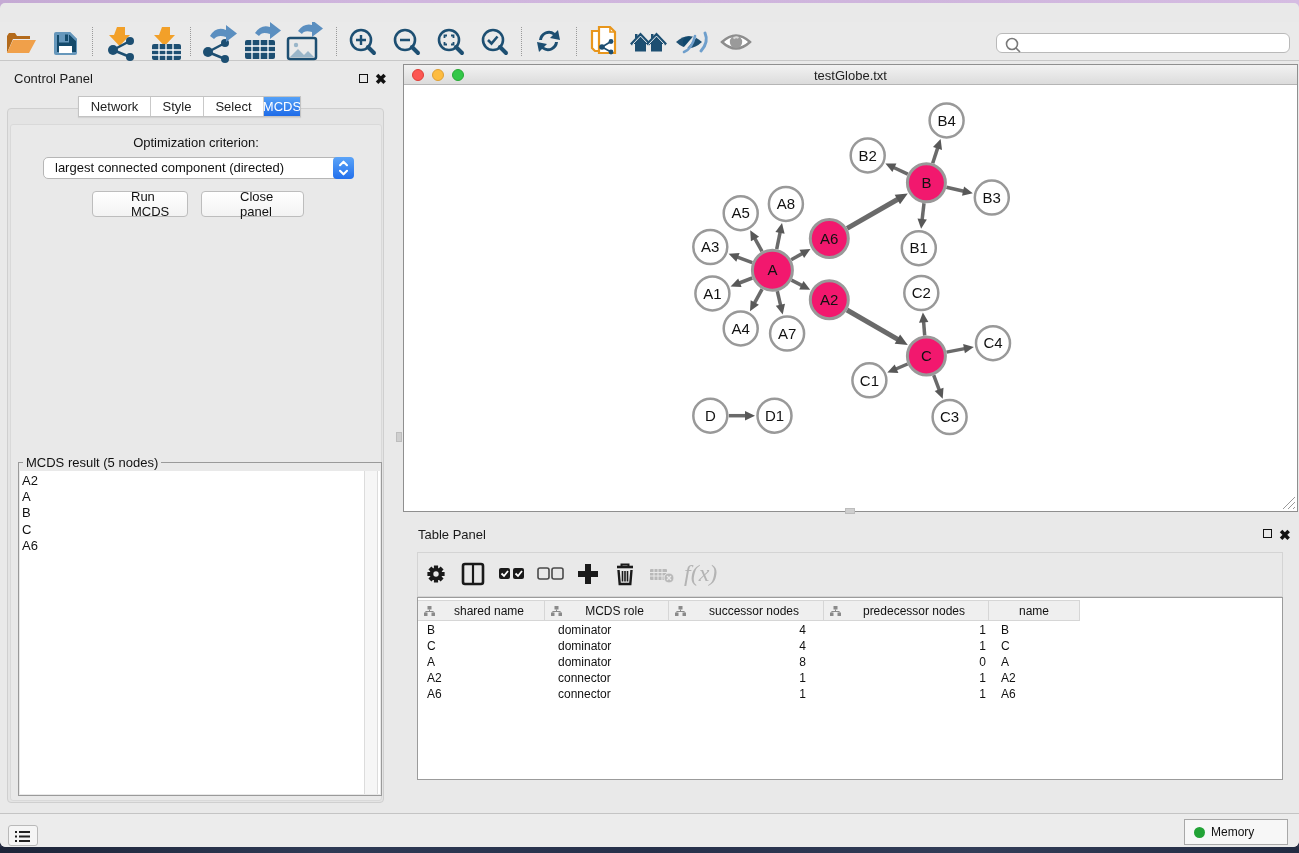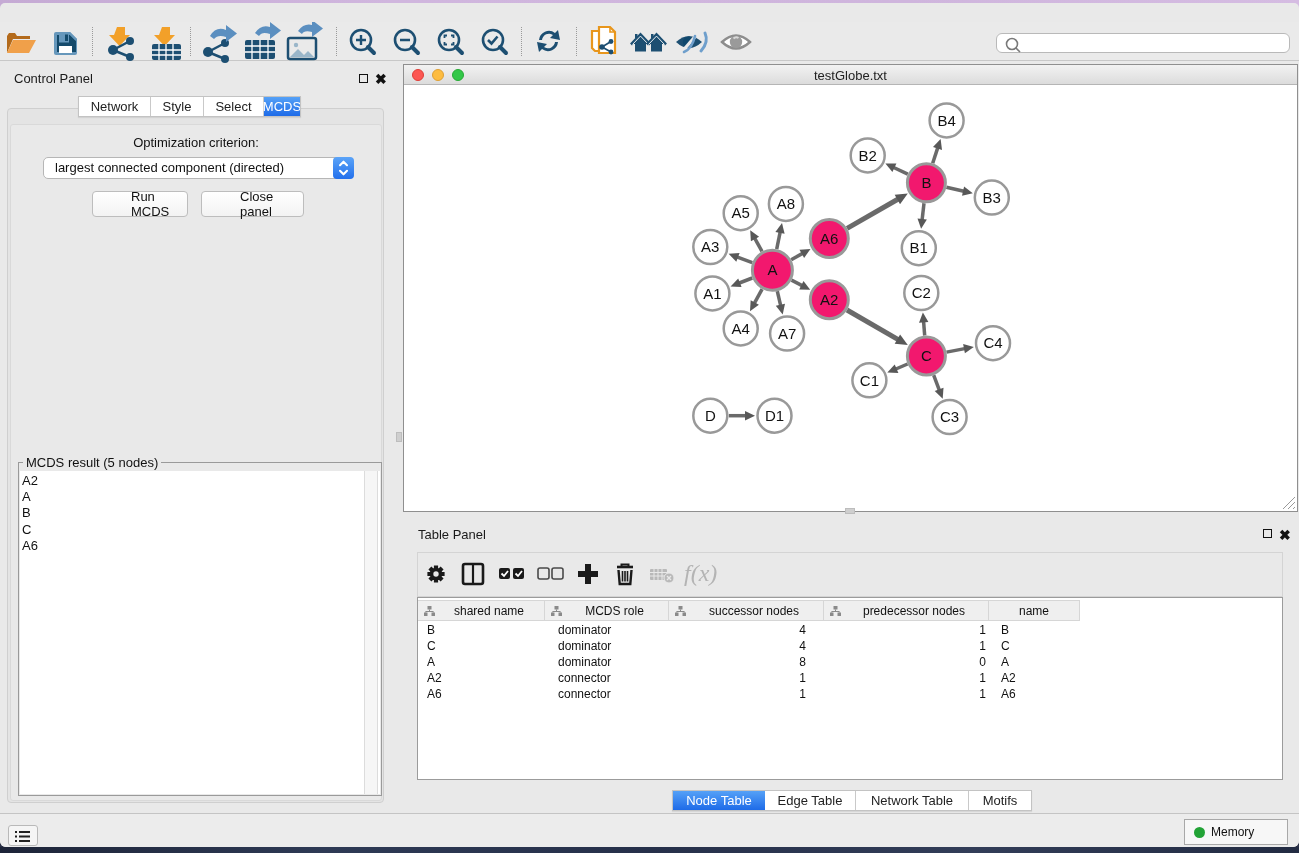--- a/index.html
+++ b/index.html
@@ -451,26 +451,20 @@
       <div class="td" style="left:251px;top:72px;width:137px;text-align:right;">1</div>
       <div class="td" style="left:406px;top:72px;width:162px;text-align:right;">1</div>
       <div class="td" style="left:583px;top:72px;">A2</div>
       <div class="td" style="left:9px;top:88px;">A6</div>
       <div class="td" style="left:140px;top:88px;">connector</div>
       <div class="td" style="left:251px;top:88px;width:137px;text-align:right;">1</div>
       <div class="td" style="left:406px;top:88px;width:162px;text-align:right;">1</div>
       <div class="td" style="left:583px;top:88px;">A6</div>
     </div>
 
-  <div class="seg" style="left:672px;top:787px;">
-    <div class="sel" style="width:92px;">Node Table</div>
-    <div style="width:91px;">Edge Table</div>
-    <div style="width:113px;">Network Table</div>
-    <div style="width:62px;">Motifs</div>
-  </div>
 
   <div id="statusbar" class="abs"></div>
   <div id="listbtn" class="abs">
     <svg width="30" height="21" viewBox="0 0 30 21">
       <g stroke="#222" stroke-width="2">
           <path d="M10 6 h11 M10 10.5 h11 M10 15 h11"></path>
         </g>
       <g fill="#222">
           <rect x="6" y="5" width="2" height="2"></rect>
           <rect x="6" y="9.5" width="2" height="2"></rect>

